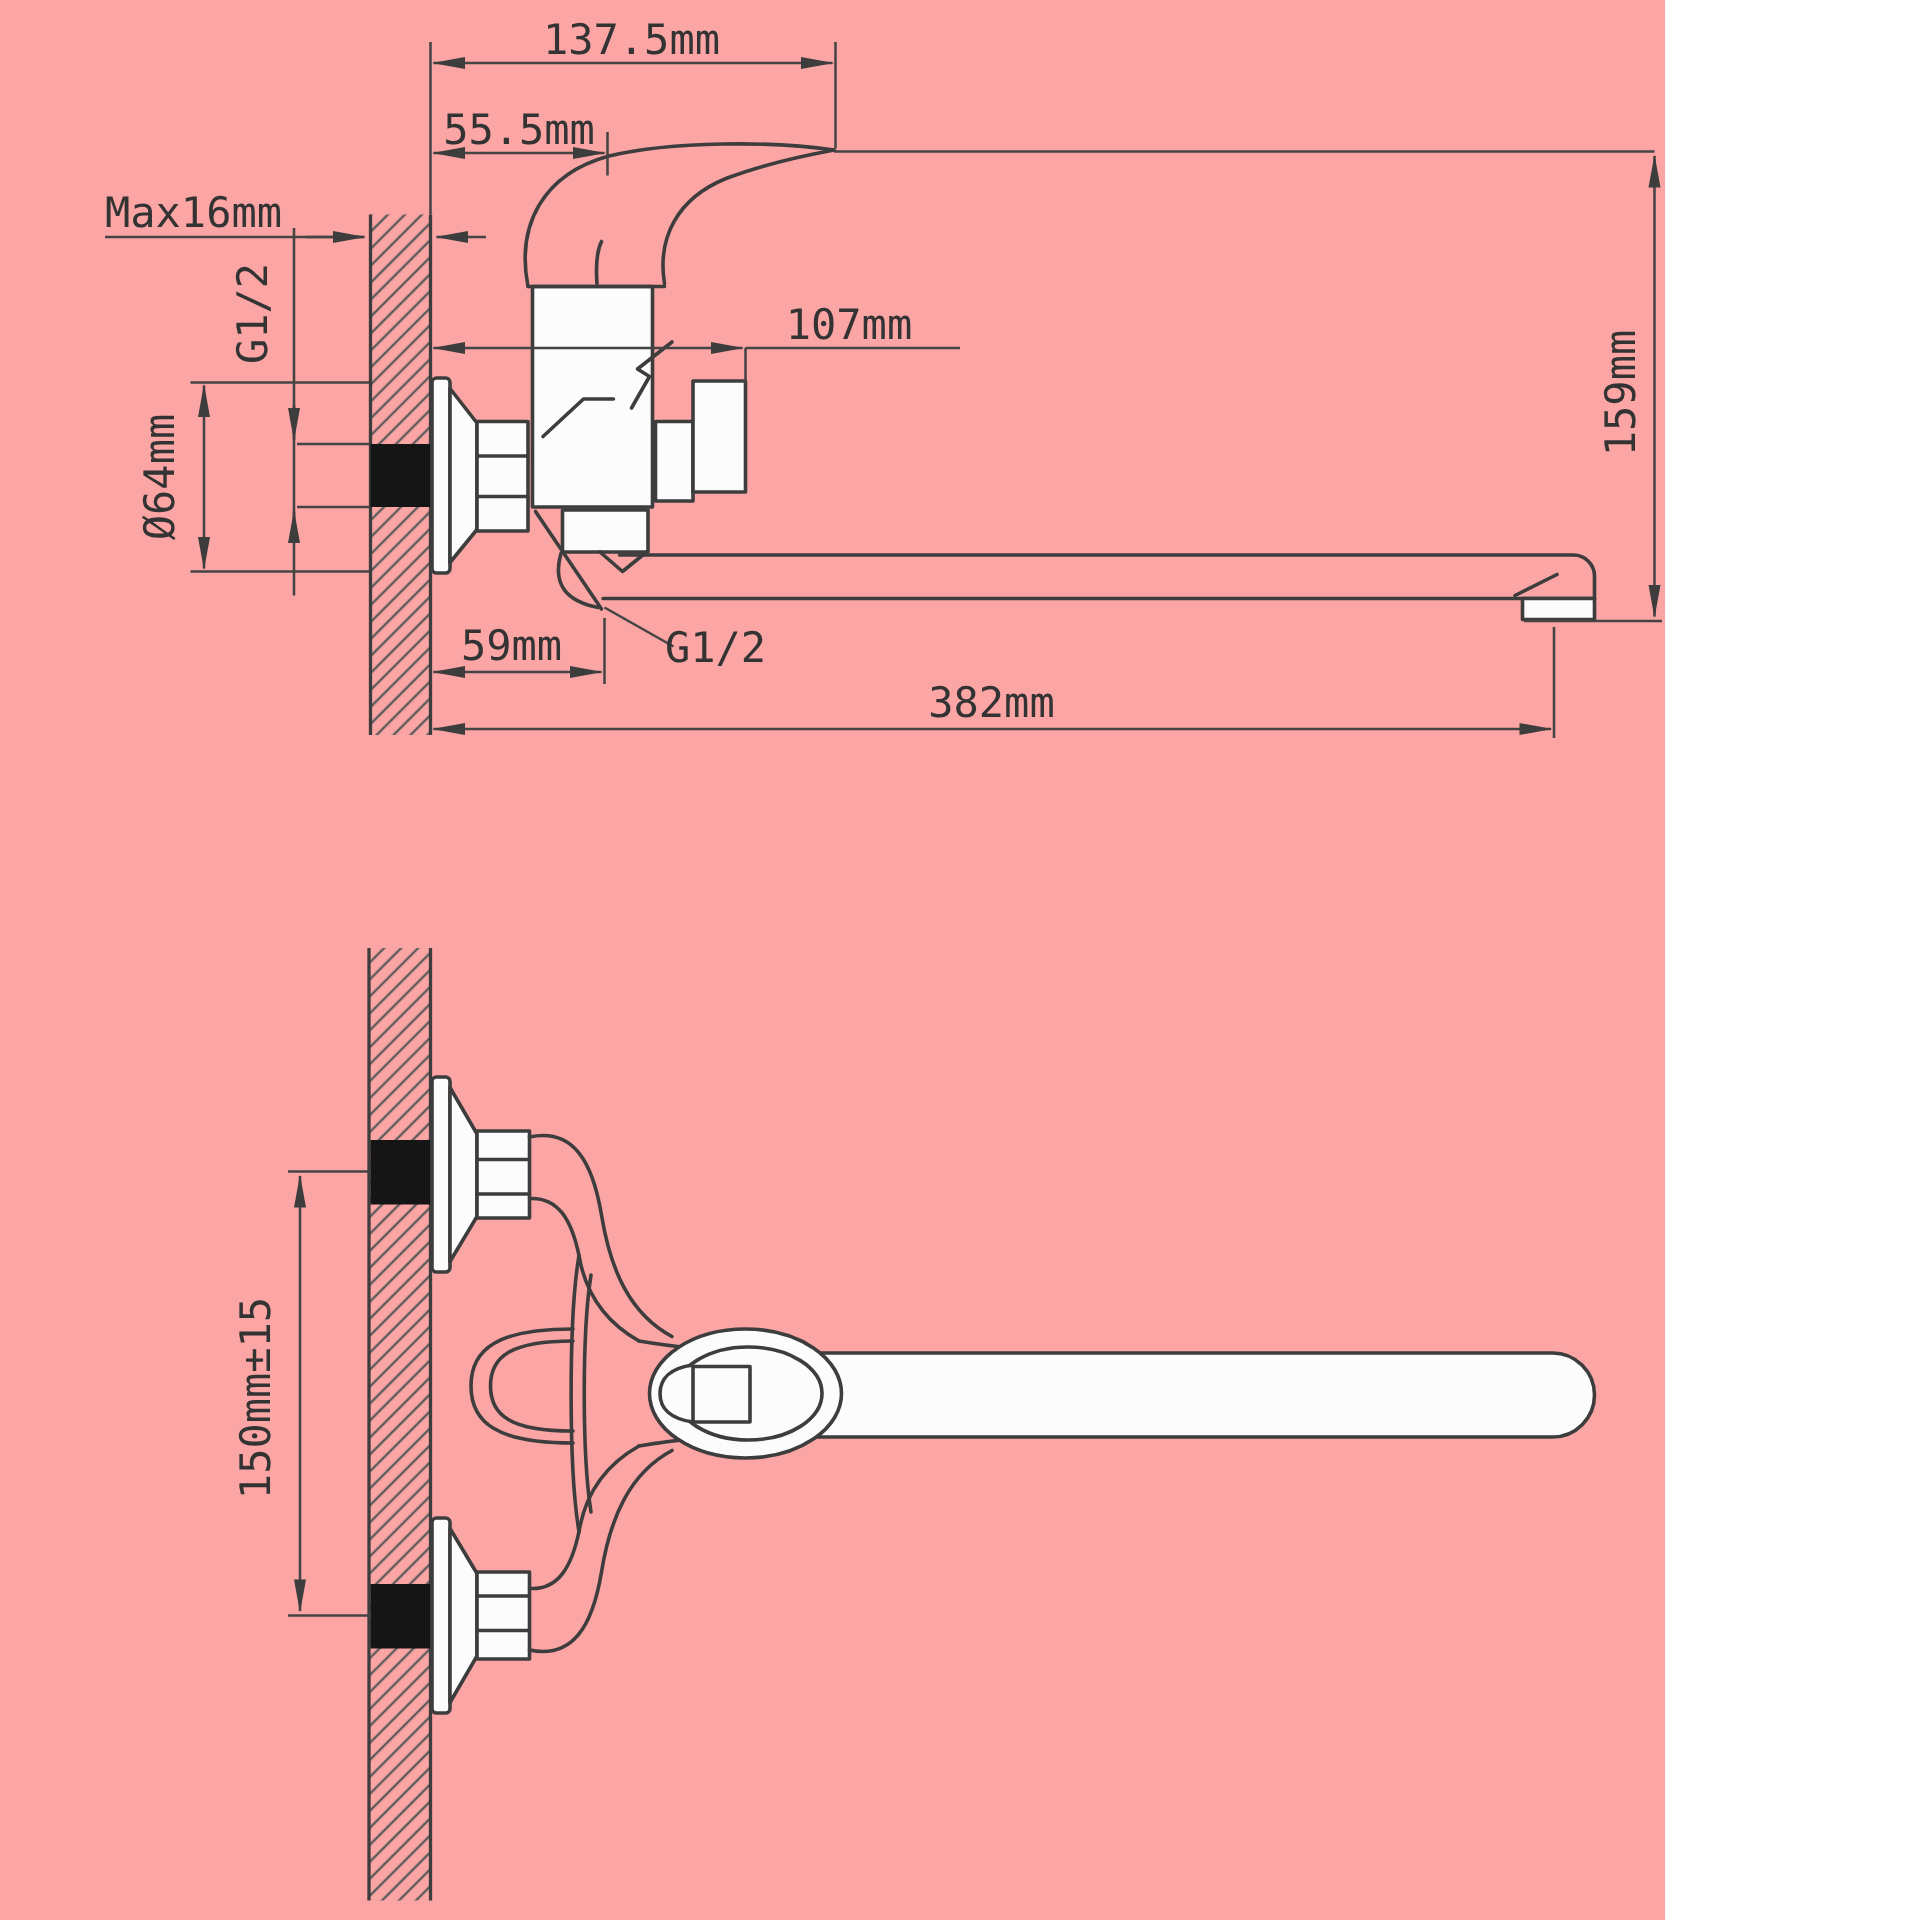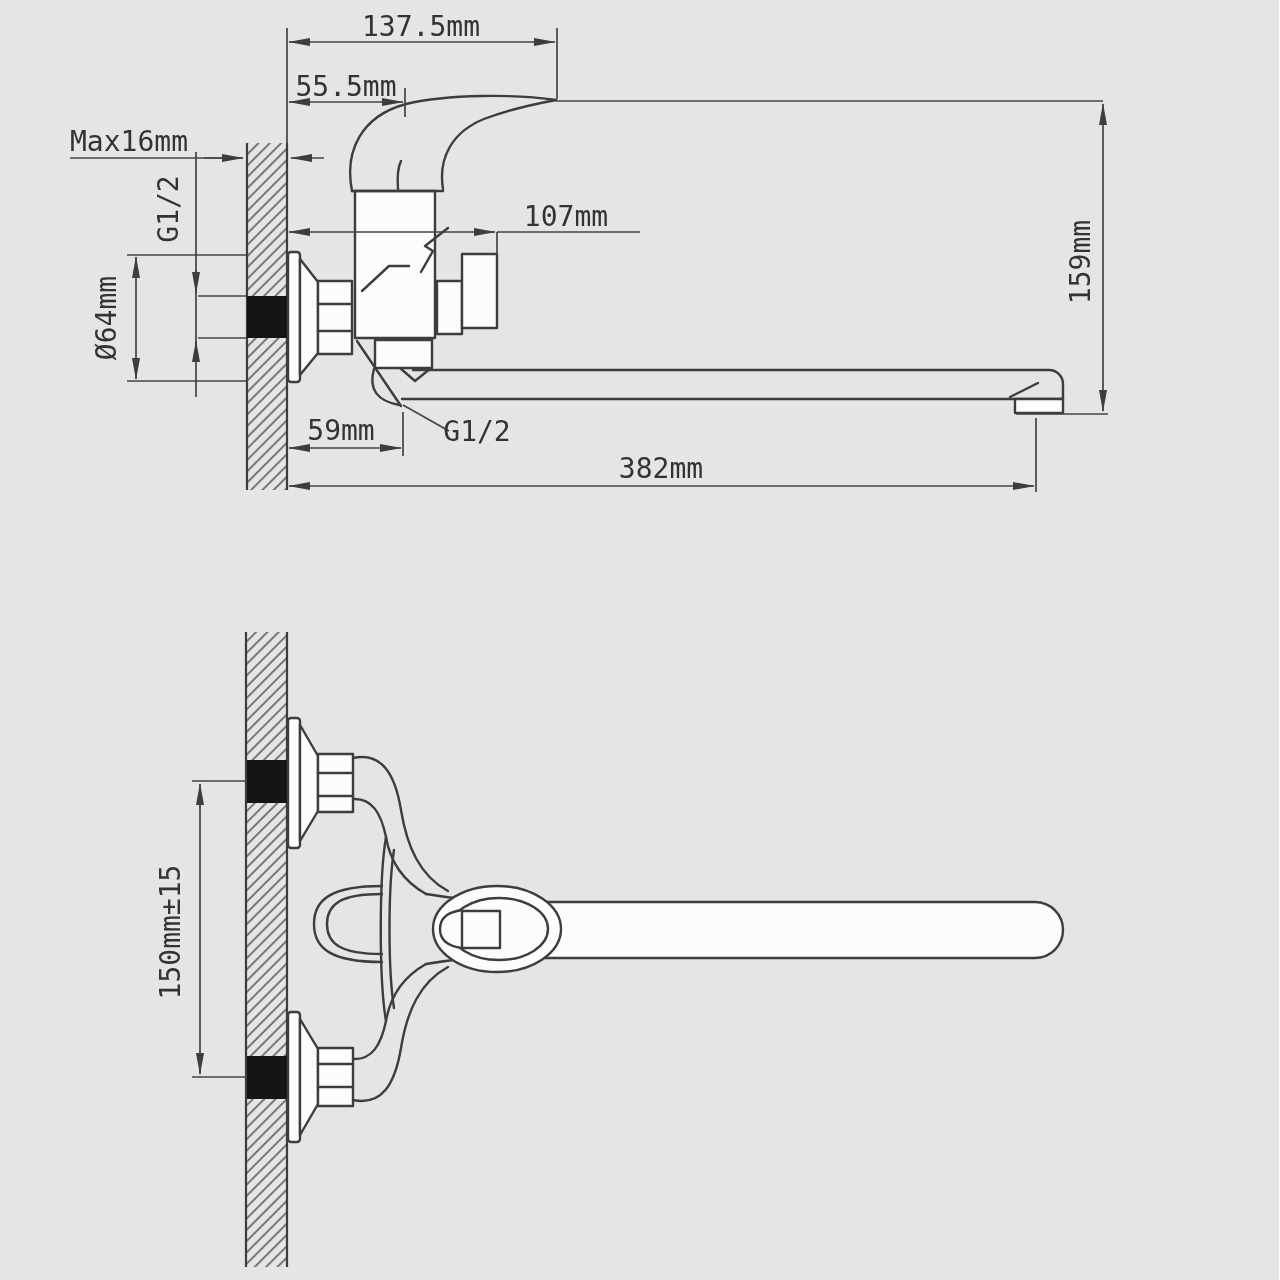--- a/index.html
+++ b/index.html
@@ -1,16 +1,16 @@
 <!DOCTYPE html>
 <html><head>
 <meta charset="utf-8">
 <style>
   html,body{margin:0;padding:0;background:#ffffff;}
-  .frame{width:1279px;height:1280px;background:#e5e5e5;position:relative;overflow:hidden;}
+  .frame{width:1110px;height:1280px;background:#fca5a5;position:relative;overflow:hidden;}
   svg{display:block;}
   .dim-text{
     font-family:"DejaVu Sans Mono","Liberation Mono",monospace;
     font-size:28px;
     fill:#333333;
     text-anchor:middle;
   }
   .dim-text.start{text-anchor:start;}
   .outline{stroke:#3d3d3d;stroke-width:2.4;fill:none;stroke-linecap:round;stroke-linejoin:round;}
   .outline-fill{stroke:#3d3d3d;stroke-width:2.4;fill:#fcfcfc;stroke-linejoin:round;}

